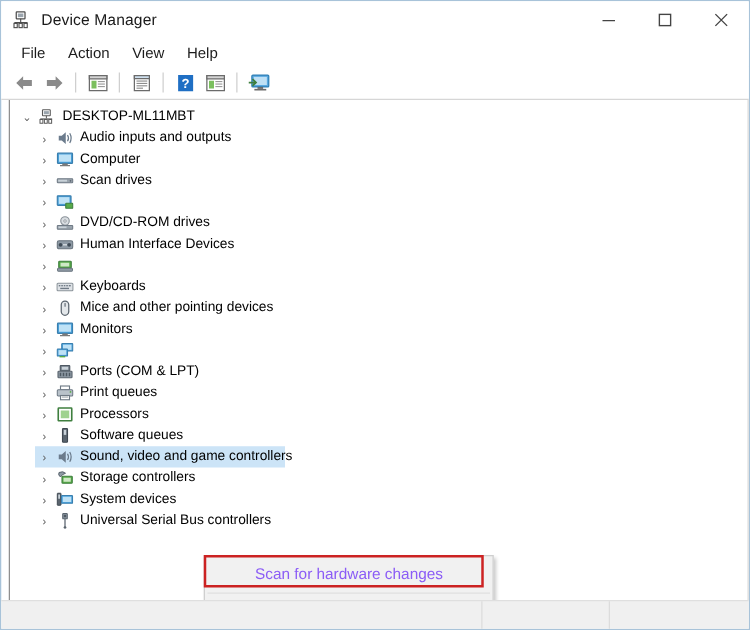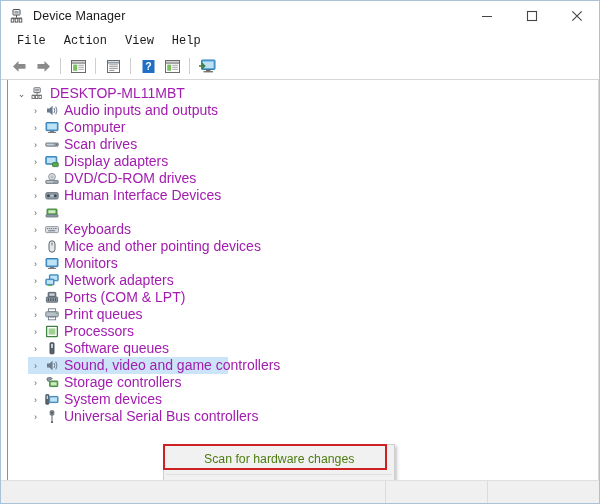--- a/index.html
+++ b/index.html
@@ -61,23 +61,23 @@
     display: flex;
     align-items: center;
     justify-content: center;
     color: #4a4a4a;
   }
   
   .menubar {
     height: 22px;
     min-height: 22px;
     display: flex;
+    align-items: center;
     padding-left: 7px;
     background: #ffffff;
-    font-family: Liberation Mono, monospace;
   }
   .menu-item {
     font-size: 12px;
     color: #1c1c1c;
     padding: 2px 9px;
     line-height: 16px;
   }
   
   .toolbar {
     height: 26px;
@@ -136,22 +136,22 @@
   .tree-row .ico {
     width: 18px;
     min-width: 18px;
     height: 15px;
     display: flex;
     align-items: center;
     justify-content: center;
     margin-right: 3px;
   }
   .tree-row .lbl {
-    font-size: 14px;
-    color: #a21caf;
+    font-size: 11px;
+    color: #000000;
     line-height: 15px;
   }
   .tree-row.root { padding-left: 6px; }
   .tree-row.child { padding-left: 20px; }
   .tree-row.selected .sel-bg {
     position: absolute;
     left: 20px;
     top: 0;
     height: 17px;
     width: 200px;
@@ -193,21 +193,21 @@
     box-shadow: 2px 2px 3px rgba(0,0,0,0.22);
     z-index: 40;
     padding: 1px 0 2px 0;
   }
   .ctx-item {
     height: 26px;
     display: flex;
     align-items: center;
     padding-left: 40px;
     font-size: 12.3px;
-    color: #4d7c0f;
+    color: #8b5cf6;
     box-sizing: border-box;
   }
   .ctx-item.bold { font-weight: bold; }
   .ctx-sep {
     height: 1px;
     background: #e0e0e0;
     margin: 2px 2px;
   }
   .ctx-highlight {
     position: absolute;
@@ -388,21 +388,20 @@
 
         <div class="tree-row child">
           <span class="chev">›</span>
           <span class="ico">
             <svg width="14" height="13" viewBox="0 0 14 13">
               <rect x="0.8" y="1.6" width="11" height="7.6" rx="0.6" fill="#4ca3dd" stroke="#3a7fae" stroke-width="1"></rect>
               <rect x="2" y="2.7" width="8.6" height="5.4" fill="#bfe2f6"></rect>
               <rect x="7.6" y="7.6" width="5.6" height="4" rx="0.5" fill="#58ab48" stroke="#3f7f3f" stroke-width="0.9"></rect>
             </svg>
           </span>
-          <span class="lbl">Display adapters</span>
         </div>
 
         <div class="tree-row child">
           <span class="chev">›</span>
           <span class="ico">
             <svg width="14" height="13" viewBox="0 0 14 13">
               <circle cx="7" cy="4.8" r="3.4" fill="#d9dde1" stroke="#8a9299" stroke-width="0.9"></circle>
               <circle cx="7" cy="4.8" r="1" fill="#ffffff" stroke="#8a9299" stroke-width="0.7"></circle>
               <rect x="0.8" y="8.4" width="12.4" height="3" rx="0.6" fill="#9aa4ad" stroke="#6f7a85" stroke-width="0.9"></rect>
               <rect x="1.8" y="9.2" width="6.4" height="1.3" fill="#c9d2d9"></rect>
@@ -479,21 +478,20 @@
           <span class="chev">›</span>
           <span class="ico">
             <svg width="14" height="13" viewBox="0 0 14 13">
               <rect x="4.4" y="0.8" width="8.8" height="6" rx="0.5" fill="#4ca3dd" stroke="#3a7fae" stroke-width="0.9"></rect>
               <rect x="5.4" y="1.7" width="6.8" height="4.2" fill="#bfe2f6"></rect>
               <rect x="0.8" y="5.2" width="8.2" height="5.6" rx="0.5" fill="#4ca3dd" stroke="#3a7fae" stroke-width="0.9"></rect>
               <rect x="1.8" y="6.1" width="6.2" height="3.8" fill="#bfe2f6"></rect>
               <rect x="2.6" y="10.8" width="4.6" height="1.1" fill="#58ab48"></rect>
             </svg>
           </span>
-          <span class="lbl">Network adapters</span>
         </div>
 
         <div class="tree-row child">
           <span class="chev">›</span>
           <span class="ico">
             <svg width="14" height="13" viewBox="0 0 14 13">
               <rect x="3.2" y="1.4" width="7.6" height="4.4" rx="0.5" fill="#6f7a85" stroke="#4e5862" stroke-width="0.9"></rect>
               <rect x="4.4" y="2.4" width="5.2" height="2.4" fill="#c9d2d9"></rect>
               <rect x="1.4" y="6" width="11.2" height="5.2" rx="0.6" fill="#8e9aa5" stroke="#5a646e" stroke-width="0.9"></rect>
               <rect x="2.8" y="7.2" width="1.2" height="2.8" fill="#4e5862"></rect>

